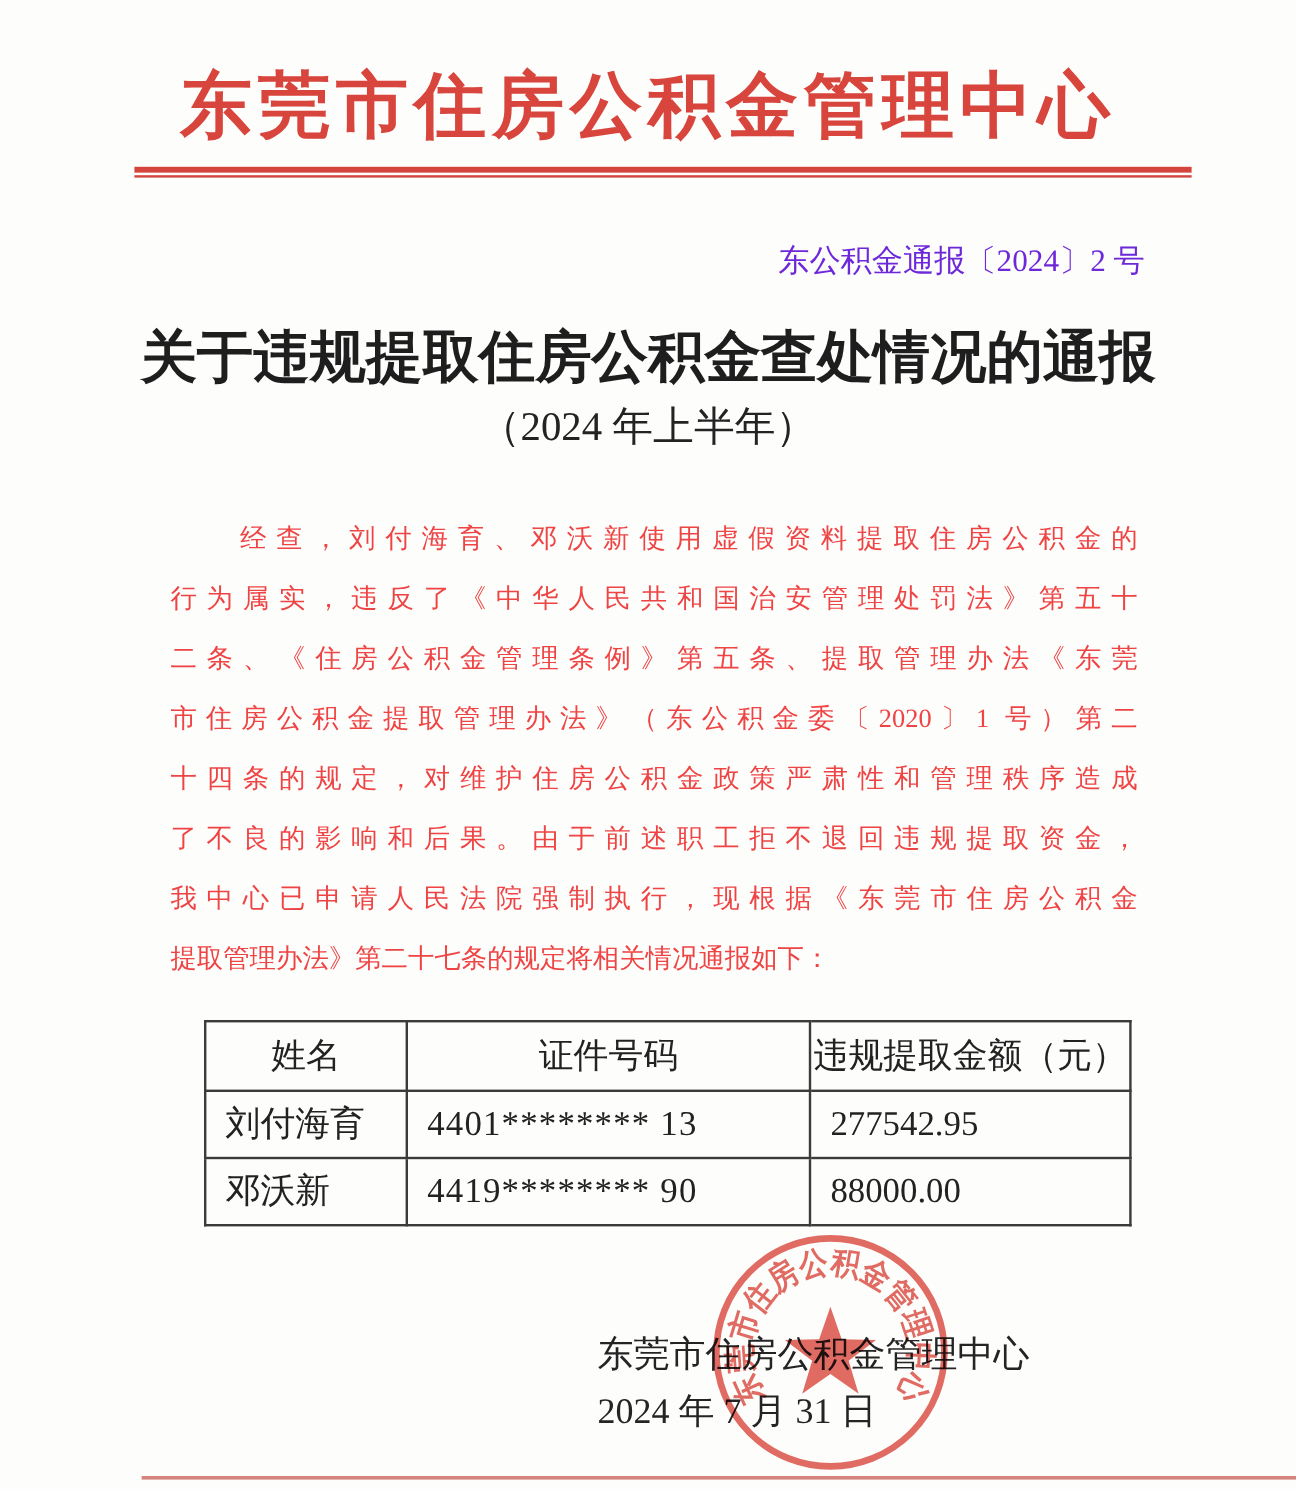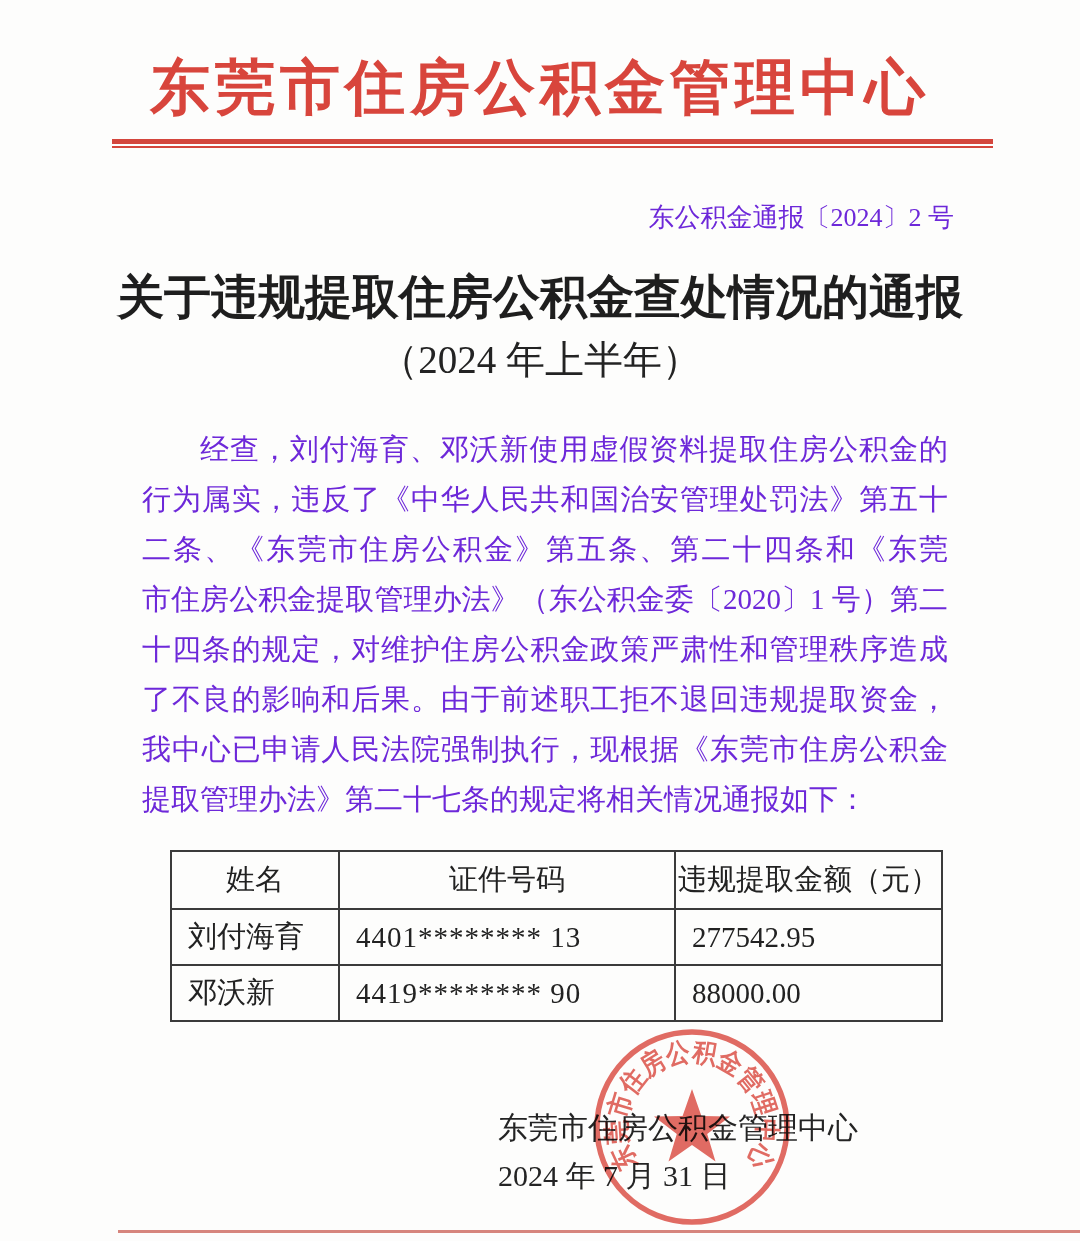--- a/index.html
+++ b/index.html
@@ -23,26 +23,26 @@
     position:absolute;right:126px;top:200px;
     font-size:26px;color:#6d28d9;white-space:nowrap;
   }
   .doc-title{
     position:absolute;left:0;top:266px;width:100%;margin:0;
     text-align:center;font-size:47px;font-weight:bold;color:#1e1e1e;
     letter-spacing:0px;white-space:nowrap;
   }
   .doc-subtitle{
     position:absolute;left:0;top:333px;width:100%;
-    text-align:center;font-size:39px;color:#232323;
+    text-align:center;font-size:34px;color:#232323;
   }
   
   .body-text{
     position:absolute;left:142px;top:424px;width:806px;
-    font-size:29px;color:#6d28d9;
+    font-size:22px;color:#ef4444;
   }
   .body-text .line{
     height:50px;line-height:50px;
     text-align:justify;text-align-last:justify;
   }
   .body-text .line.indent{text-indent:58px;}
   .body-text .line.last{text-align-last:left;}
   
   .violation-table{
     position:absolute;left:170px;top:850px;width:765px;
@@ -98,21 +98,21 @@
 
   <div class="doc-number">东公积金通报〔2024〕2 号</div>
 
   <h1 class="doc-title">关于违规提取住房公积金查处情况的通报</h1>
 
   <div class="doc-subtitle">（2024 年上半年）</div>
 
   <div class="body-text">
     <div class="line indent">经查，刘付海育、邓沃新使用虚假资料提取住房公积金的</div>
     <div class="line">行为属实，违反了《中华人民共和国治安管理处罚法》第五十</div>
-    <div class="line">二条、《东莞市住房公积金》第五条、第二十四条和《东莞</div>
+    <div class="line">二条、《住房公积金管理条例》第五条、提取管理办法《东莞</div>
     <div class="line">市住房公积金提取管理办法》（东公积金委〔2020〕1 号）第二</div>
     <div class="line">十四条的规定，对维护住房公积金政策严肃性和管理秩序造成</div>
     <div class="line">了不良的影响和后果。由于前述职工拒不退回违规提取资金，</div>
     <div class="line">我中心已申请人民法院强制执行，现根据《东莞市住房公积金</div>
     <div class="line last">提取管理办法》第二十七条的规定将相关情况通报如下：</div>
   </div>
 
   <table class="violation-table">
     <thead>
       <tr>

